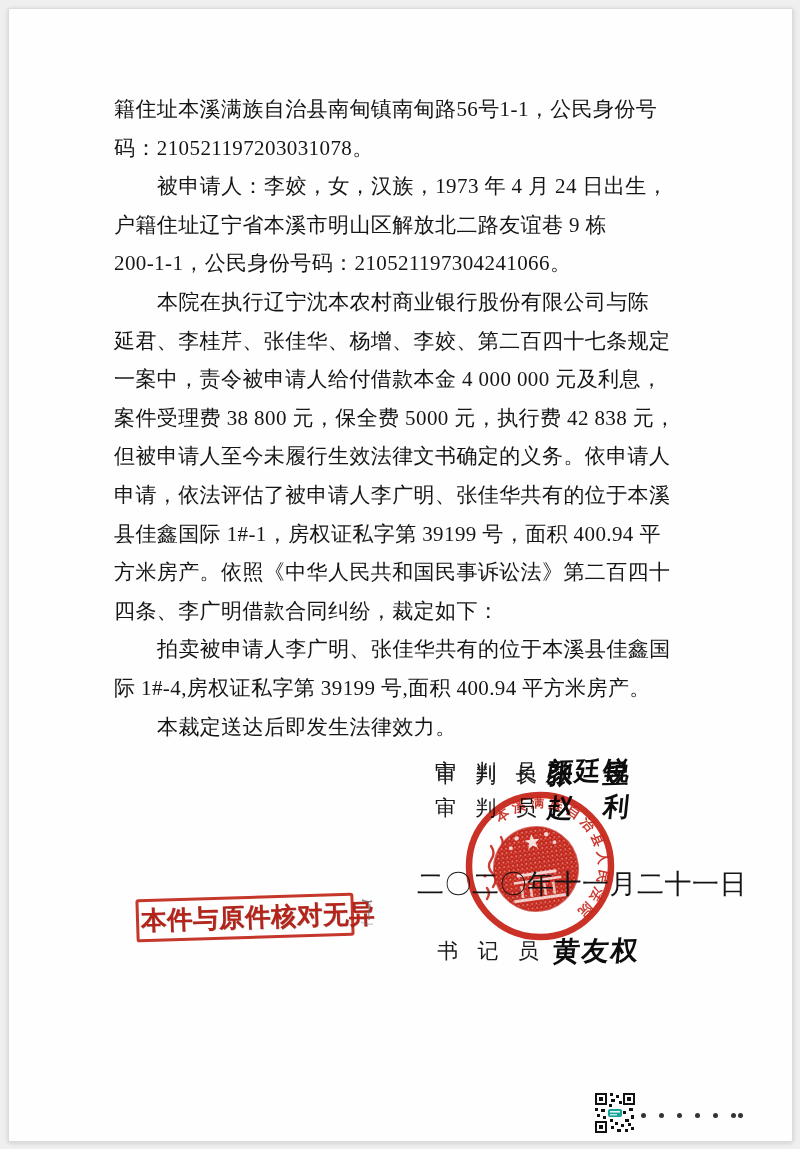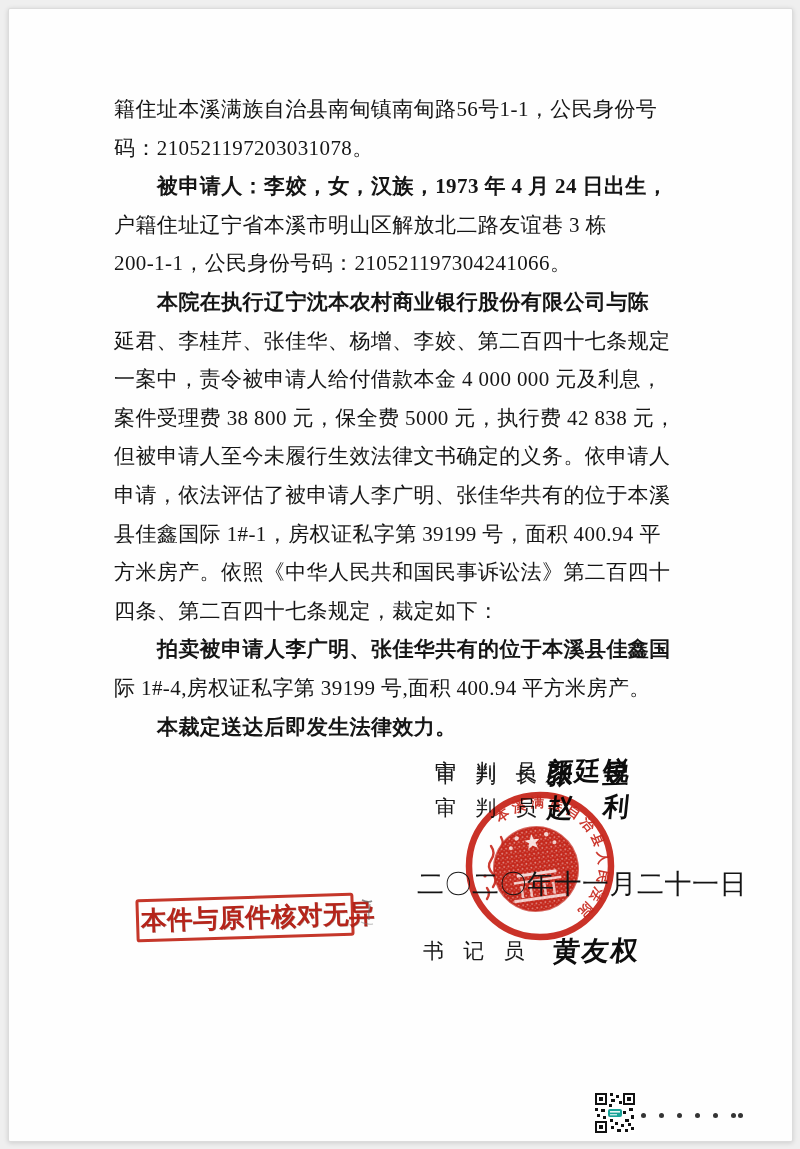--- a/index.html
+++ b/index.html
@@ -15,33 +15,33 @@
     box-shadow:0 1px 5px rgba(0,0,0,0.15);
   }
   .content{position:absolute;left:0;top:0;width:716px;height:1149px;}
   
   .body-text{
     position:absolute;left:114px;top:90px;width:580px;
     font-size:21px;line-height:38.6px;color:#151515;letter-spacing:0.4px;
     white-space:nowrap;
   }
   .line{height:38.6px;}
-  .line.indent{padding-left:43px;font-weight:bold;}
+  .line.indent{padding-left:43px;}
   
   .sig-row{
     position:absolute;left:435px;width:270px;height:37px;
     display:flex;align-items:center;color:#111;
   }
   .sig-label{font-size:21px;word-spacing:14px;width:112px;flex:0 0 112px;color:#1a1a1a;}
   .sig-name{
     font-size:26px;font-weight:bold;display:inline-block;
     transform:skewX(-7deg) rotate(-1deg);letter-spacing:2px;color:#0d0d0d;
   }
   .clerk-row{position:absolute;left:423px;top:932px;width:300px;height:38px;display:flex;align-items:center;}
-  .clerk-row .sig-label{width:130px;flex:0 0 130px;}
+  .clerk-row .sig-label{width:130px;flex:0 0 130px;text-align:center;}
   .clerk-row .sig-name{font-size:27px;}
   .date-line{
     position:absolute;left:417px;top:866px;font-size:27px;color:#141414;
     letter-spacing:0.5px;z-index:6;white-space:nowrap;
   }
   
   .seal{
     position:absolute;left:454px;top:780px;z-index:5;
     mix-blend-mode:multiply;
   }
@@ -68,31 +68,31 @@
 <body>
 
 <div class="paper"></div>
 
 <div class="content">
 
   <div class="body-text">
     <div class="line">籍住址本溪满族自治县南甸镇南甸路56号1-1，公民身份号</div>
     <div class="line">码：210521197203031078。</div>
     <div class="line indent">被申请人：李姣，女，汉族，1973 年 4 月 24 日出生，</div>
-    <div class="line">户籍住址辽宁省本溪市明山区解放北二路友谊巷 3 栋</div>
+    <div class="line">户籍住址辽宁省本溪市明山区解放北二路友谊巷 9 栋</div>
     <div class="line">200-1-1，公民身份号码：210521197304241066。</div>
     <div class="line indent">本院在执行辽宁沈本农村商业银行股份有限公司与陈</div>
     <div class="line">延君、李桂芹、张佳华、杨增、李姣、第二百四十七条规定</div>
     <div class="line">一案中，责令被申请人给付借款本金 4 000 000 元及利息，</div>
     <div class="line">案件受理费 38 800 元，保全费 5000 元，执行费 42 838 元，</div>
     <div class="line">但被申请人至今未履行生效法律文书确定的义务。依申请人</div>
     <div class="line">申请，依法评估了被申请人李广明、张佳华共有的位于本溪</div>
     <div class="line">县佳鑫国际 1#-1，房权证私字第 39199 号，面积 400.94 平</div>
     <div class="line">方米房产。依照《中华人民共和国民事诉讼法》第二百四十</div>
-    <div class="line">四条、第二百四十七条规定，裁定如下：</div>
+    <div class="line">四条、李广明借款合同纠纷，裁定如下：</div>
     <div class="line indent">拍卖被申请人李广明、张佳华共有的位于本溪县佳鑫国</div>
     <div class="line">际 1#-4,房权证私字第 39199 号,面积 400.94 平方米房产。</div>
     <div class="line indent">本裁定送达后即发生法律效力。</div>
   </div>
 
   <div class="sig-row" style="top:756px;">
     <span class="sig-label">审 判 长</span>
     <span class="sig-name">张　昱</span>
   </div>
   <div class="sig-row" style="top:753px;">

